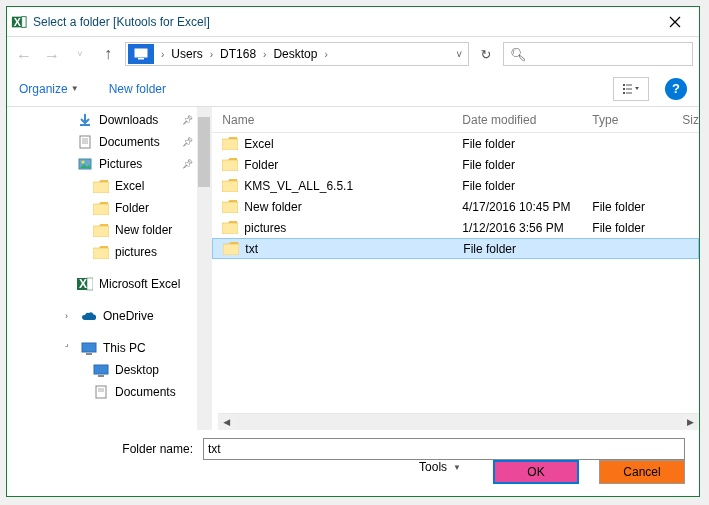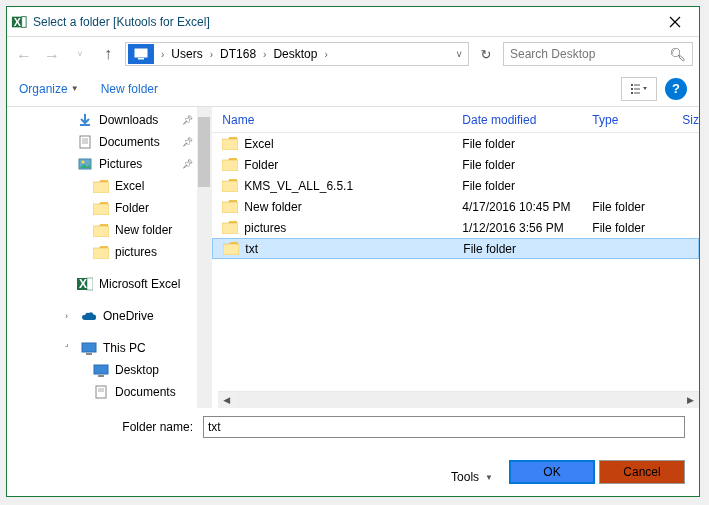--- a/index.html
+++ b/index.html
@@ -14,60 +14,60 @@
 .nav-arrow.up { color: #555; }
 .breadcrumb { flex: 1; height: 24px; border: 1px solid #ccc; display: flex; align-items: center; background: #fff; padding: 0 2px; }
 .bc-icon { width: 26px; height: 20px; display: flex; align-items: center; justify-content: center; background: #1a6dd6; margin-right: 2px; }
 .bc-sep { padding: 0 5px; color: #666; font-size: 10px; }
 .bc-item { padding: 0 2px; }
 .bc-drop { font-size: 10px; color: #555; padding: 0 4px; }
 .refresh { width: 22px; height: 22px; display: flex; align-items: center; justify-content: center; color: #555; font-size: 13px; }
 .search { width: 190px; height: 24px; border: 1px solid #ccc; display: flex; align-items: center; padding: 0 6px; }
 .search input { border: none; outline: none; flex: 1; color: #888; }
 .search-icon { color: #555; font-size: 13px; }
-.toolbar { height: 36px; display: flex; align-items: center; padding: 0 12px; border-bottom: 1px solid #e0e0e0; }
+.toolbar { height: 36px; display: flex; align-items: center; padding: 0 12px; border-bottom: 1px solid #e0e0e0; gap: 8px; }
 .tool-link { color: #1a6dd6; cursor: pointer; margin-right: 22px; display: flex; align-items: center; gap: 3px; }
 .tool-drop { font-size: 8px; color: #555; }
 .tool-spacer { flex: 1; }
 .view-btn { width: 36px; height: 24px; border: 1px solid #ccc; display: flex; align-items: center; justify-content: center; margin-right: 8px; }
 .help { width: 22px; height: 22px; border-radius: 50%; background: #0078d7; color: #fff; display: flex; align-items: center; justify-content: center; font-weight: bold; font-size: 13px; }
 .body { flex: 1; display: flex; overflow: hidden; }
 .sidebar { width: 165px; overflow-y: auto; padding: 2px 0; border-right: 1px solid #f0f0f0; position: relative; margin-left: 48px; }
 .side-scroll { position: absolute; right: 0; top: 0; width: 14px; height: 100%; background: #efefef; }
 .side-scroll-thumb { width: 12px; height: 70px; background: #c8c8c8; margin: 10px 1px; }
 .side-item { height: 22px; display: flex; align-items: center; padding-left: 22px; gap: 6px; cursor: pointer; }
 .side-item.indent { padding-left: 38px; }
 .side-item.expand { padding-left: 10px; }
 .side-item .pin { margin-left: auto; margin-right: 18px; color: #666; font-size: 9px; }
 .exp-caret { width: 10px; font-size: 9px; color: #555; }
 .side-gap { height: 10px; }
 .ficon { width: 16px; height: 16px; display: flex; align-items: center; justify-content: center; }
 .folder-ic svg, .ficon svg { display: block; }
 .filelist { flex: 1; display: flex; flex-direction: column; position: relative; }
-.header-row { height: 26px; display: flex; align-items: center; border-bottom: 1px solid #e8e8e8; color: #1d4ed8; }
+.header-row { height: 26px; display: flex; align-items: center; border-bottom: 1px solid #e8e8e8; color: #737373; }
 .col-name { width: 250px; padding-left: 10px; }
 .col-date { width: 130px; }
 .col-type { width: 90px; }
 .col-size { flex: 1; }
 .file-rows { flex: 1; overflow: hidden; }
 .file-row { height: 21px; display: flex; align-items: center; cursor: pointer; }
 .file-row.sel { background: #cde8ff; border: 1px solid #8ec8f6; }
 .file-row .col-name { display: flex; align-items: center; gap: 6px; }
 .folder-svg { width: 16px; height: 13px; }
 .hscroll { height: 17px; display: flex; align-items: center; background: #f0f0f0; border-top: 1px solid #e8e8e8; margin-left: 6px;}
 .hscroll-btn { width: 17px; height: 17px; display: flex; align-items: center; justify-content: center; font-size: 9px; color: #555; }
 .hscroll-track { flex: 1; height: 17px; background: #efefef; }
 .footer { padding: 8px 14px 12px; }
-.foldername-row { display: flex; align-items: center; margin-bottom: 22px; }
+.foldername-row { display: flex; align-items: center; margin-bottom: 0; }
 .foldername-label { width: 182px; text-align: right; padding-right: 10px; }
 .foldername-input { flex: 1; height: 22px; border: 1px solid #888; padding: 0 4px; outline: none; }
-.btn-row { display: flex; align-items: flex-end; justify-content: flex-end; gap: 4px; }
+.btn-row { display: flex; align-items: flex-start; justify-content: flex-end; gap: 20px; }
 .tools-drop { display: flex; align-items: center; gap: 6px; margin-right: 12px; cursor: pointer; }
-.btn { width: 86px; height: 24px; border: 1px solid #999; background: #c2410c; display: flex; align-items: center; justify-content: center; cursor: pointer; }
-.btn.primary { border: 2px solid #0078d7; background: #3b82f6; }
+.btn { width: 86px; height: 24px; border: 1px solid #999; background: #f97316; display: flex; align-items: center; justify-content: center; cursor: pointer; }
+.btn.primary { border: 2px solid #0078d7; background: #ec4899; }
 </style>
 </head>
 <body>
 
 <div class="dialog">
 
   <div class="titlebar">
     <span class="excel-icon ficon">
       <svg width="18" height="18" viewBox="0 0 18 18">
           <rect x="1" y="3" width="11" height="12" fill="#1d6f42"></rect>
@@ -100,21 +100,20 @@
       <span class="bc-sep">›</span>
       <span class="bc-item">DT168</span>
       <span class="bc-sep">›</span>
       <span class="bc-item">Desktop</span>
       <span class="bc-sep">›</span>
       <span style="flex:1"></span>
       <span class="bc-drop">˅</span>
     </div>
     <div class="refresh">↻</div>
     <div class="search">
-      <input placeholder="Search Desktop" style="">
       <span class="search-icon">🔍︎</span>
     </div>
   </div>
 
   <div class="toolbar">
     <span class="tool-link">
       <span>Organize</span>
       <span class="tool-drop">▼</span>
     </span>
     <span class="tool-link">New folder</span>

